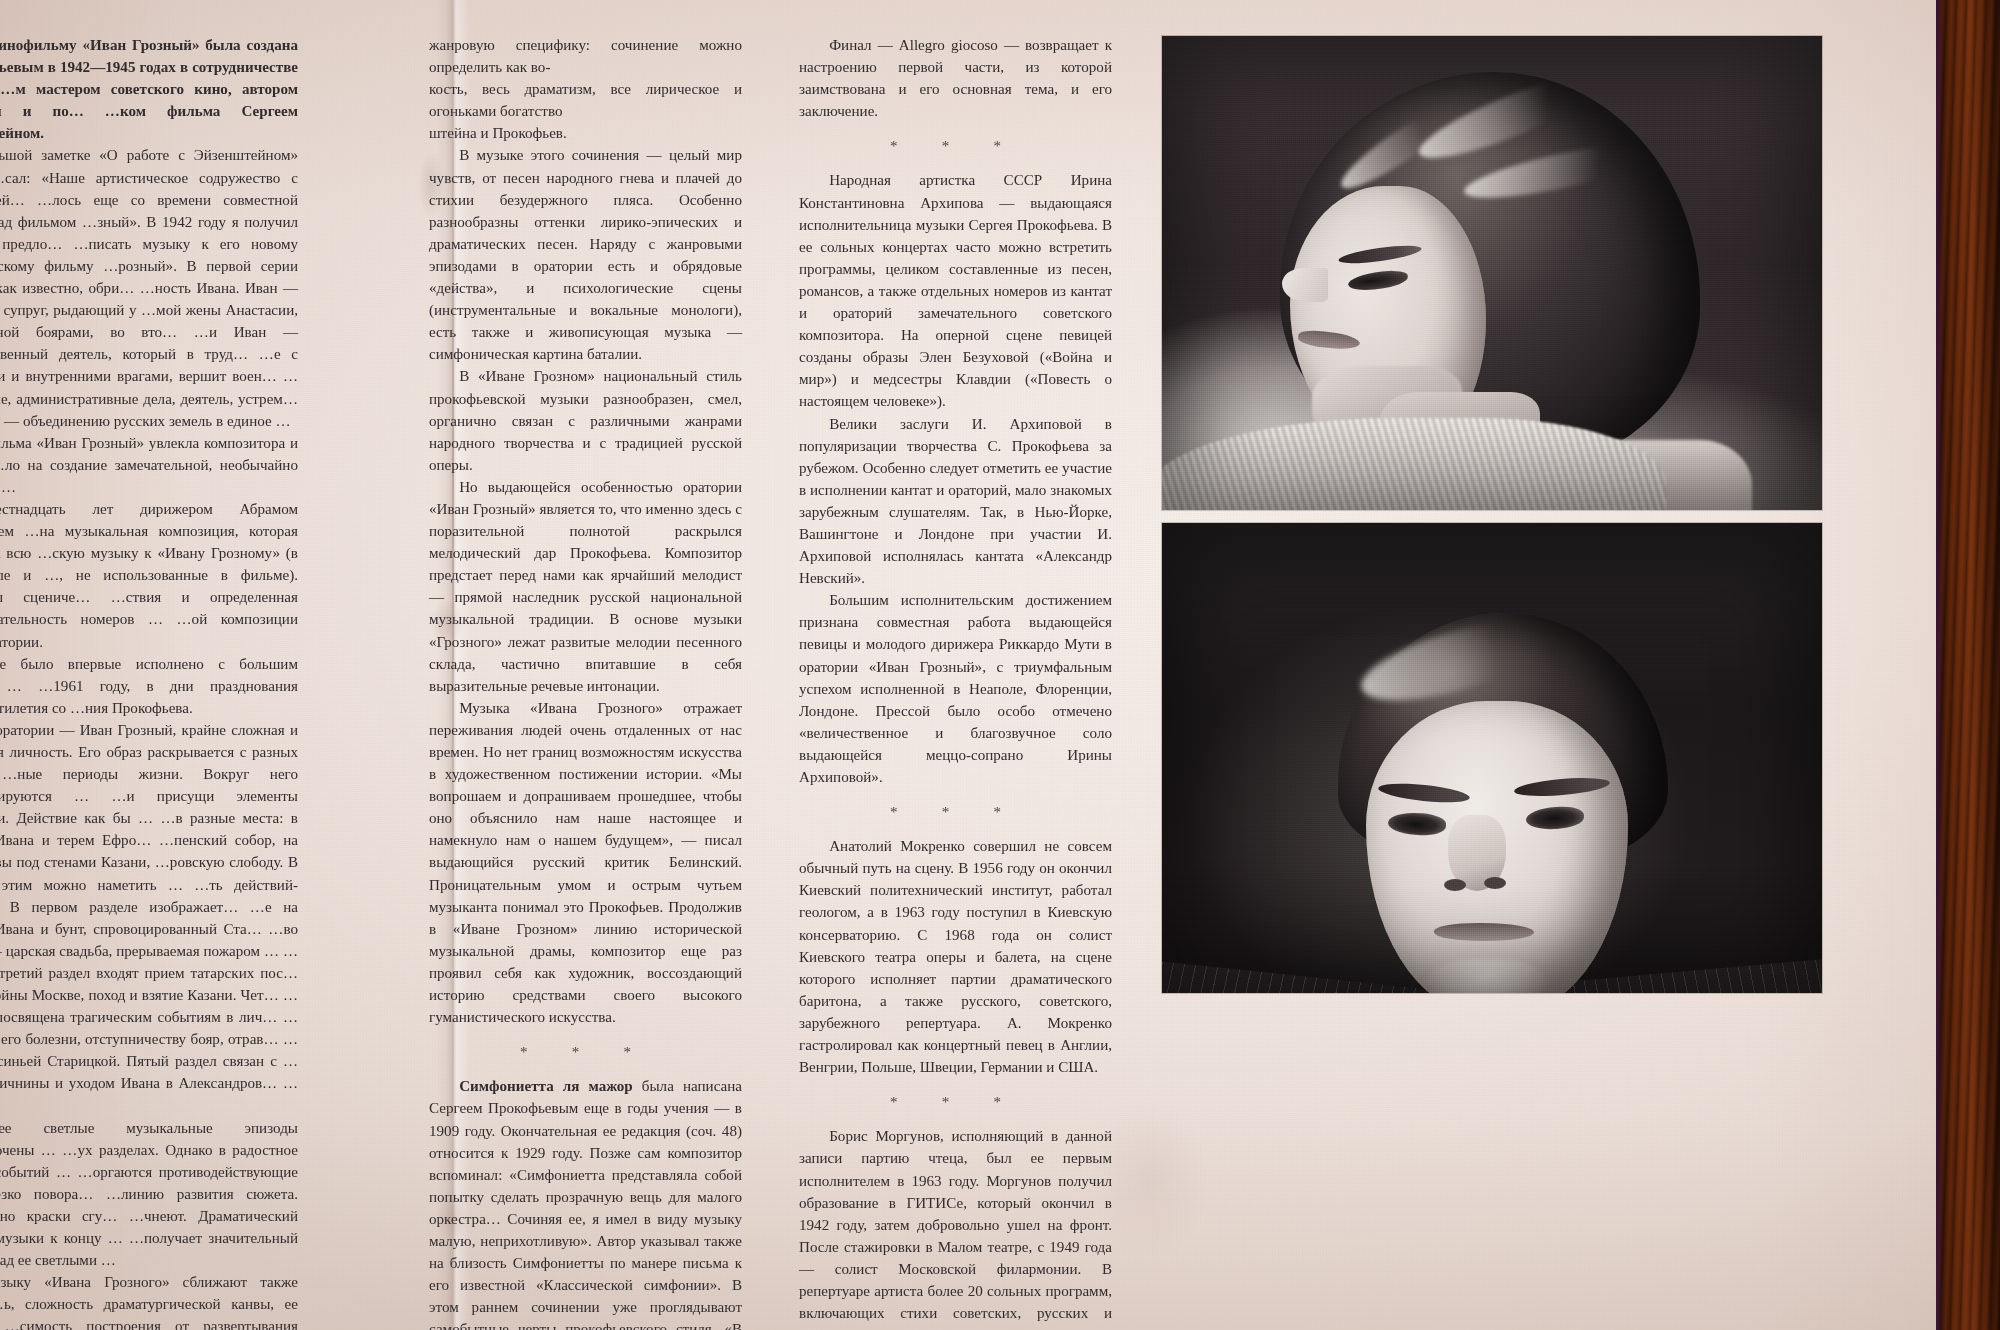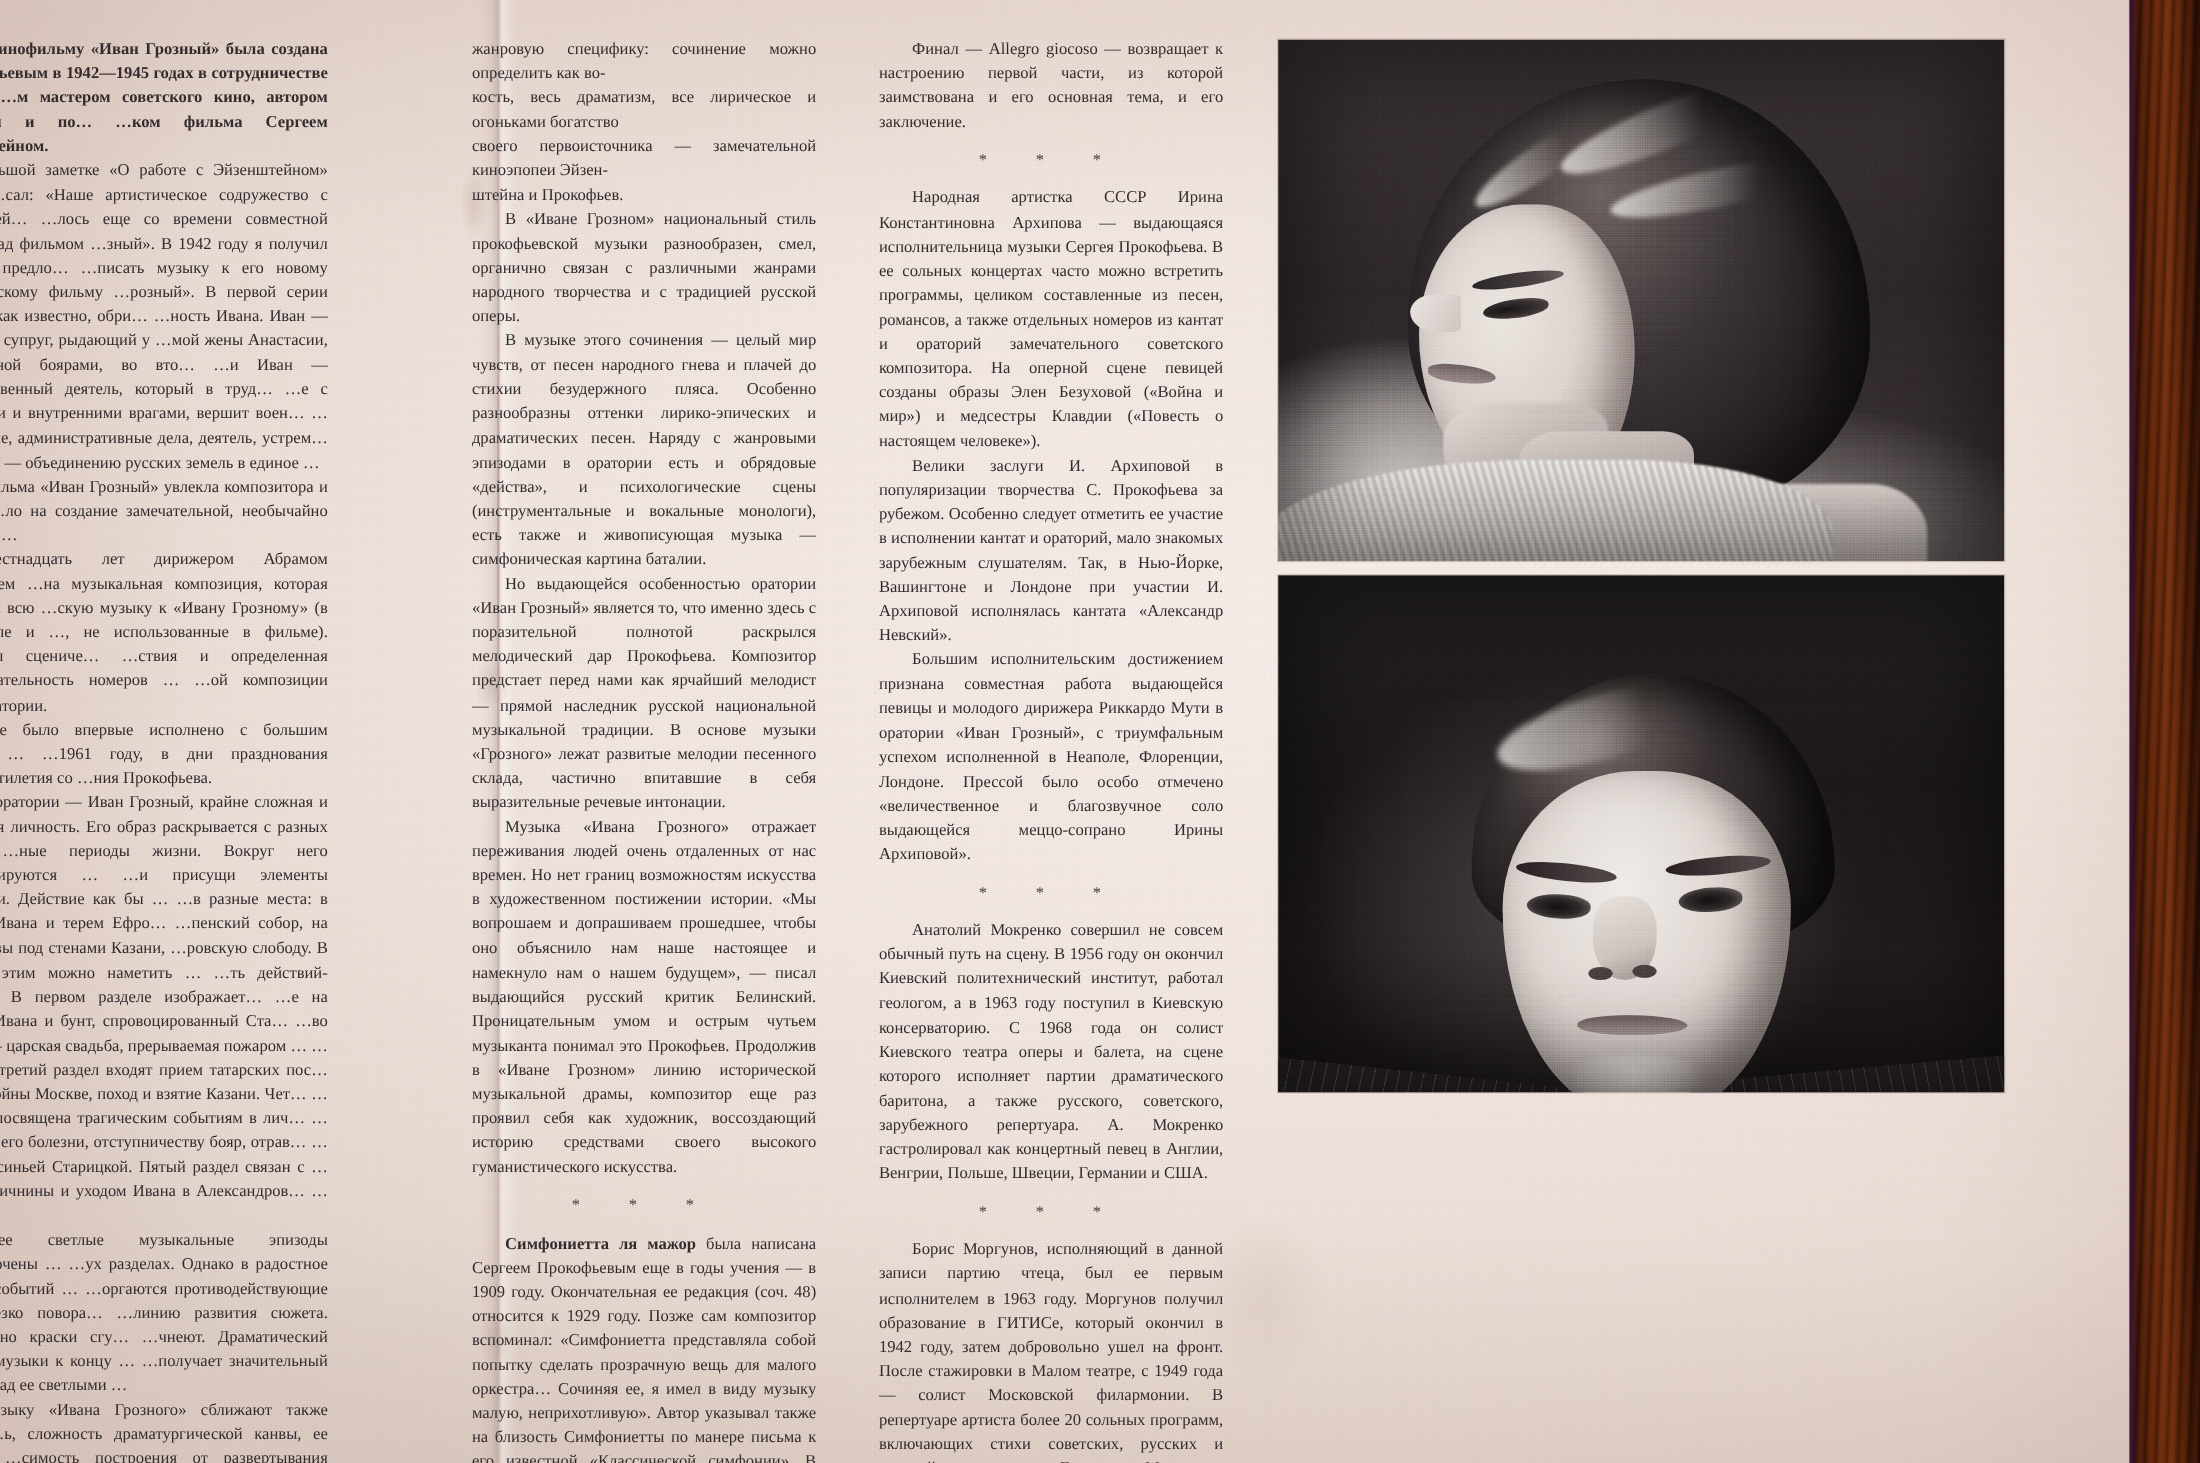--- a/index.html
+++ b/index.html
@@ -191,24 +191,23 @@
     <p>…ние было впервые исполнено с большим успехом … …1961 году, в дни празднования семидесятилетия со …ния Прокофьева.</p>
     <p>…е оратории — Иван Грозный, крайне сложная и про… …я личность. Его образ раскрывается с разных сторон …ные периоды жизни. Вокруг него концентрируются … …и присущи элементы оперности. Действие как бы … …в разные места: в хоромы Ивана и терем Ефро… …пенский собор, на поле битвы под стенами Казани, …ровскую слободу. В связи с этим можно наметить … …ть действий-разделов. В первом разделе изображает… …е на царство Ивана и бунт, спровоцированный Ста… …во втором — царская свадьба, прерываемая пожаром … …речье. В третий раздел входят прием татарских пос… …ение войны Москве, поход и взятие Казани. Чет… …ратории посвящена трагическим событиям в лич… …Ивана — его болезни, отступничеству бояр, отрав… …цы Ефросиньей Старицкой. Пятый раздел связан с …нием опричнины и уходом Ивана в Александров… …ау.</p>
     <p>…олее светлые музыкальные эпизоды сосредоточены … …ух разделах. Однако в радостное течение событий … …оргаются противодействующие силы, резко повора… …линию развития сюжета. Постепенно краски сгу… …чнеют. Драматический настрой музыки к концу … …получает значительный перевес над ее светлыми …</p>
     <p>…музыку «Ивана Грозного» сближают также мно… …ь, сложность драматургической канвы, ее психо… …симость построения от развертывания сценичес… …я — здесь воображаемого, наличие персонифици… …роев. При этом некоторые оперные формы как бы … …окальные соло — инструментальными, а речитати… …й чтеца.</p>
 
   </div>
 
   <div class="col" id="col2">
     <p class="noind cont">жанровую специфику: сочинение можно определить как во-</p>
     <p class="cont">кость, весь драматизм, все лирическое и огоньками богатство</p>
-    <p class="cont">своего первоисточника — замечательной киноэпопеи Эйзен-</p>
     <p class="cont">штейна и Прокофьев.</p>
+    <p>В музыке этого сочинения — целый мир чувств, от песен народного гнева и плачей до стихии безудержного пляса. Особенно разнообразны оттенки лирико-эпических и драматических песен. Наряду с жанровыми эпизодами в оратории есть и обрядовые «действа», и психологические сцены (инструментальные и вокальные монологи), есть также и живописующая музыка — симфоническая картина баталии.</p>
     <p>В «Иване Грозном» национальный стиль прокофьевской музыки разнообразен, смел, органично связан с различными жанрами народного творчества и с традицией русской оперы.</p>
-    <p>В музыке этого сочинения — целый мир чувств, от песен народного гнева и плачей до стихии безудержного пляса. Особенно разнообразны оттенки лирико-эпических и драматических песен. Наряду с жанровыми эпизодами в оратории есть и обрядовые «действа», и психологические сцены (инструментальные и вокальные монологи), есть также и живописующая музыка — симфоническая картина баталии.</p>
     <p>Но выдающейся особенностью оратории «Иван Грозный» является то, что именно здесь с поразительной полнотой раскрылся мелодический дар Прокофьева. Композитор предстает перед нами как ярчайший мелодист — прямой наследник русской национальной музыкальной традиции. В основе музыки «Грозного» лежат развитые мелодии песенного склада, частично впитавшие в себя выразительные речевые интонации.</p>
     <p>Музыка «Ивана Грозного» отражает переживания людей очень отдаленных от нас времен. Но нет границ возможностям искусства в художественном постижении истории. «Мы вопрошаем и допрашиваем прошедшее, чтобы оно объяснило нам наше настоящее и намекнуло нам о нашем будущем», — писал выдающийся русский критик Белинский. Проницательным умом и острым чутьем музыканта понимал это Прокофьев. Продолжив в «Иване Грозном» линию исторической музыкальной драмы, композитор еще раз проявил себя как художник, воссоздающий историю средствами своего высокого гуманистического искусства.</p>
     <span class="stars">*  *  *</span>
     <p><span class="lead">Симфониетта ля мажор</span><span> была написана Сергеем Прокофьевым еще в годы учения — в 1909 году. Окончательная ее редакция (соч. 48) относится к 1929 году. Позже сам композитор вспоминал: «Симфониетта представляла собой попытку сделать прозрачную вещь для малого оркестра… Сочиняя ее, я имел в виду музыку малую, неприхотливую». Автор указывал также на близость Симфониетты по манере письма к его известной «Классической симфонии». В этом раннем сочинении уже проглядывают самобытные черты прокофьевского стиля. «В Симфониетте борются «Классическая» простота формы… со вспыхивающими там и сям огоньками своеволия, вот-вот готового необузданно прорвать паутину всяческих запретов и разлиться, разметаться по воле. Это придает Симфониетте остроту и пикантность…», — справедливо писал известный советский музыковед Б. Асафьев.</span></p>
 
   </div>
 
   <div class="col" id="col3">
     <p>Финал — Allegro giocoso — возвращает к настроению первой части, из которой заимствована и его основная тема, и его заключение.</p>
     <span class="stars">*  *  *</span>

